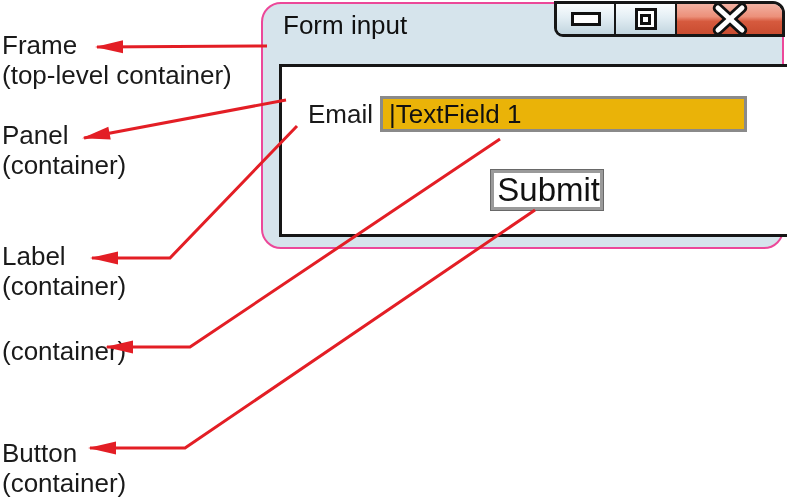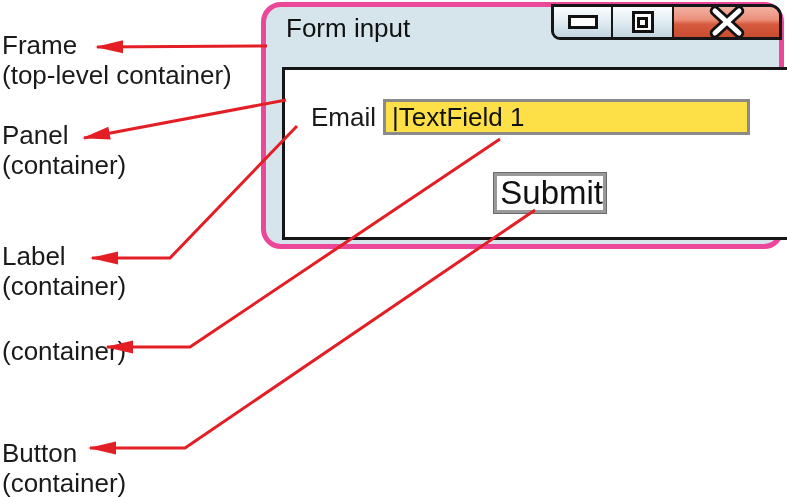--- a/index.html
+++ b/index.html
@@ -14,21 +14,21 @@
   #ann-label{top:241px}
   #ann-textfield{top:336px}
   #ann-button{top:438px}
 
   
   #arrows{position:absolute;left:0;top:0;width:787px;height:497px;pointer-events:none;}
 
   
   #win{
     position:absolute;left:261px;top:2px;width:523px;height:247px;
-    box-sizing:border-box;border:5px solid #ec4899;border-radius:20px;
+    box-sizing:border-box;border:2px solid #ec4899;border-radius:20px;
     background:#d6e4ec;
   }
   #win-title{
     position:absolute;left:20px;top:6px;font-size:26px;color:#111;
   }
   
   #controls{
     position:absolute;top:-3px;right:-3px;width:231px;height:36px;
     box-sizing:border-box;border:3px solid #161616;
     border-radius:0 12px 0 9px;display:flex;overflow:hidden;
@@ -47,21 +47,21 @@
   .glyph-max-inner{width:5px;height:5px;border:3px solid #111;background:#fff;}
 
   
   #panel{
     position:absolute;left:16px;top:60px;width:557px;height:173px;
     box-sizing:border-box;border:3px solid #161616;background:#ffffff;
   }
   #email-label{position:absolute;left:26px;top:32px;font-size:26px;}
   #textfield{
     position:absolute;left:98px;top:29px;width:367px;height:36px;
-    box-sizing:border-box;border:3px solid #8a8a8a;background:#fde047;
+    box-sizing:border-box;border:3px solid #8a8a8a;background:#eab308;
     font-size:26px;line-height:30px;padding:0 0 0 6px;color:#111;
     display:flex;align-items:center;
   }
   #submit-btn{
     position:absolute;left:209px;top:103px;width:112px;height:40px;
     box-sizing:border-box;border:3px solid #9a9a9a;box-shadow:0 0 0 1px #696969;
     background:#fff;font-size:33px;color:#111;
     display:flex;align-items:center;justify-content:flex-end;
   }
 </style>

